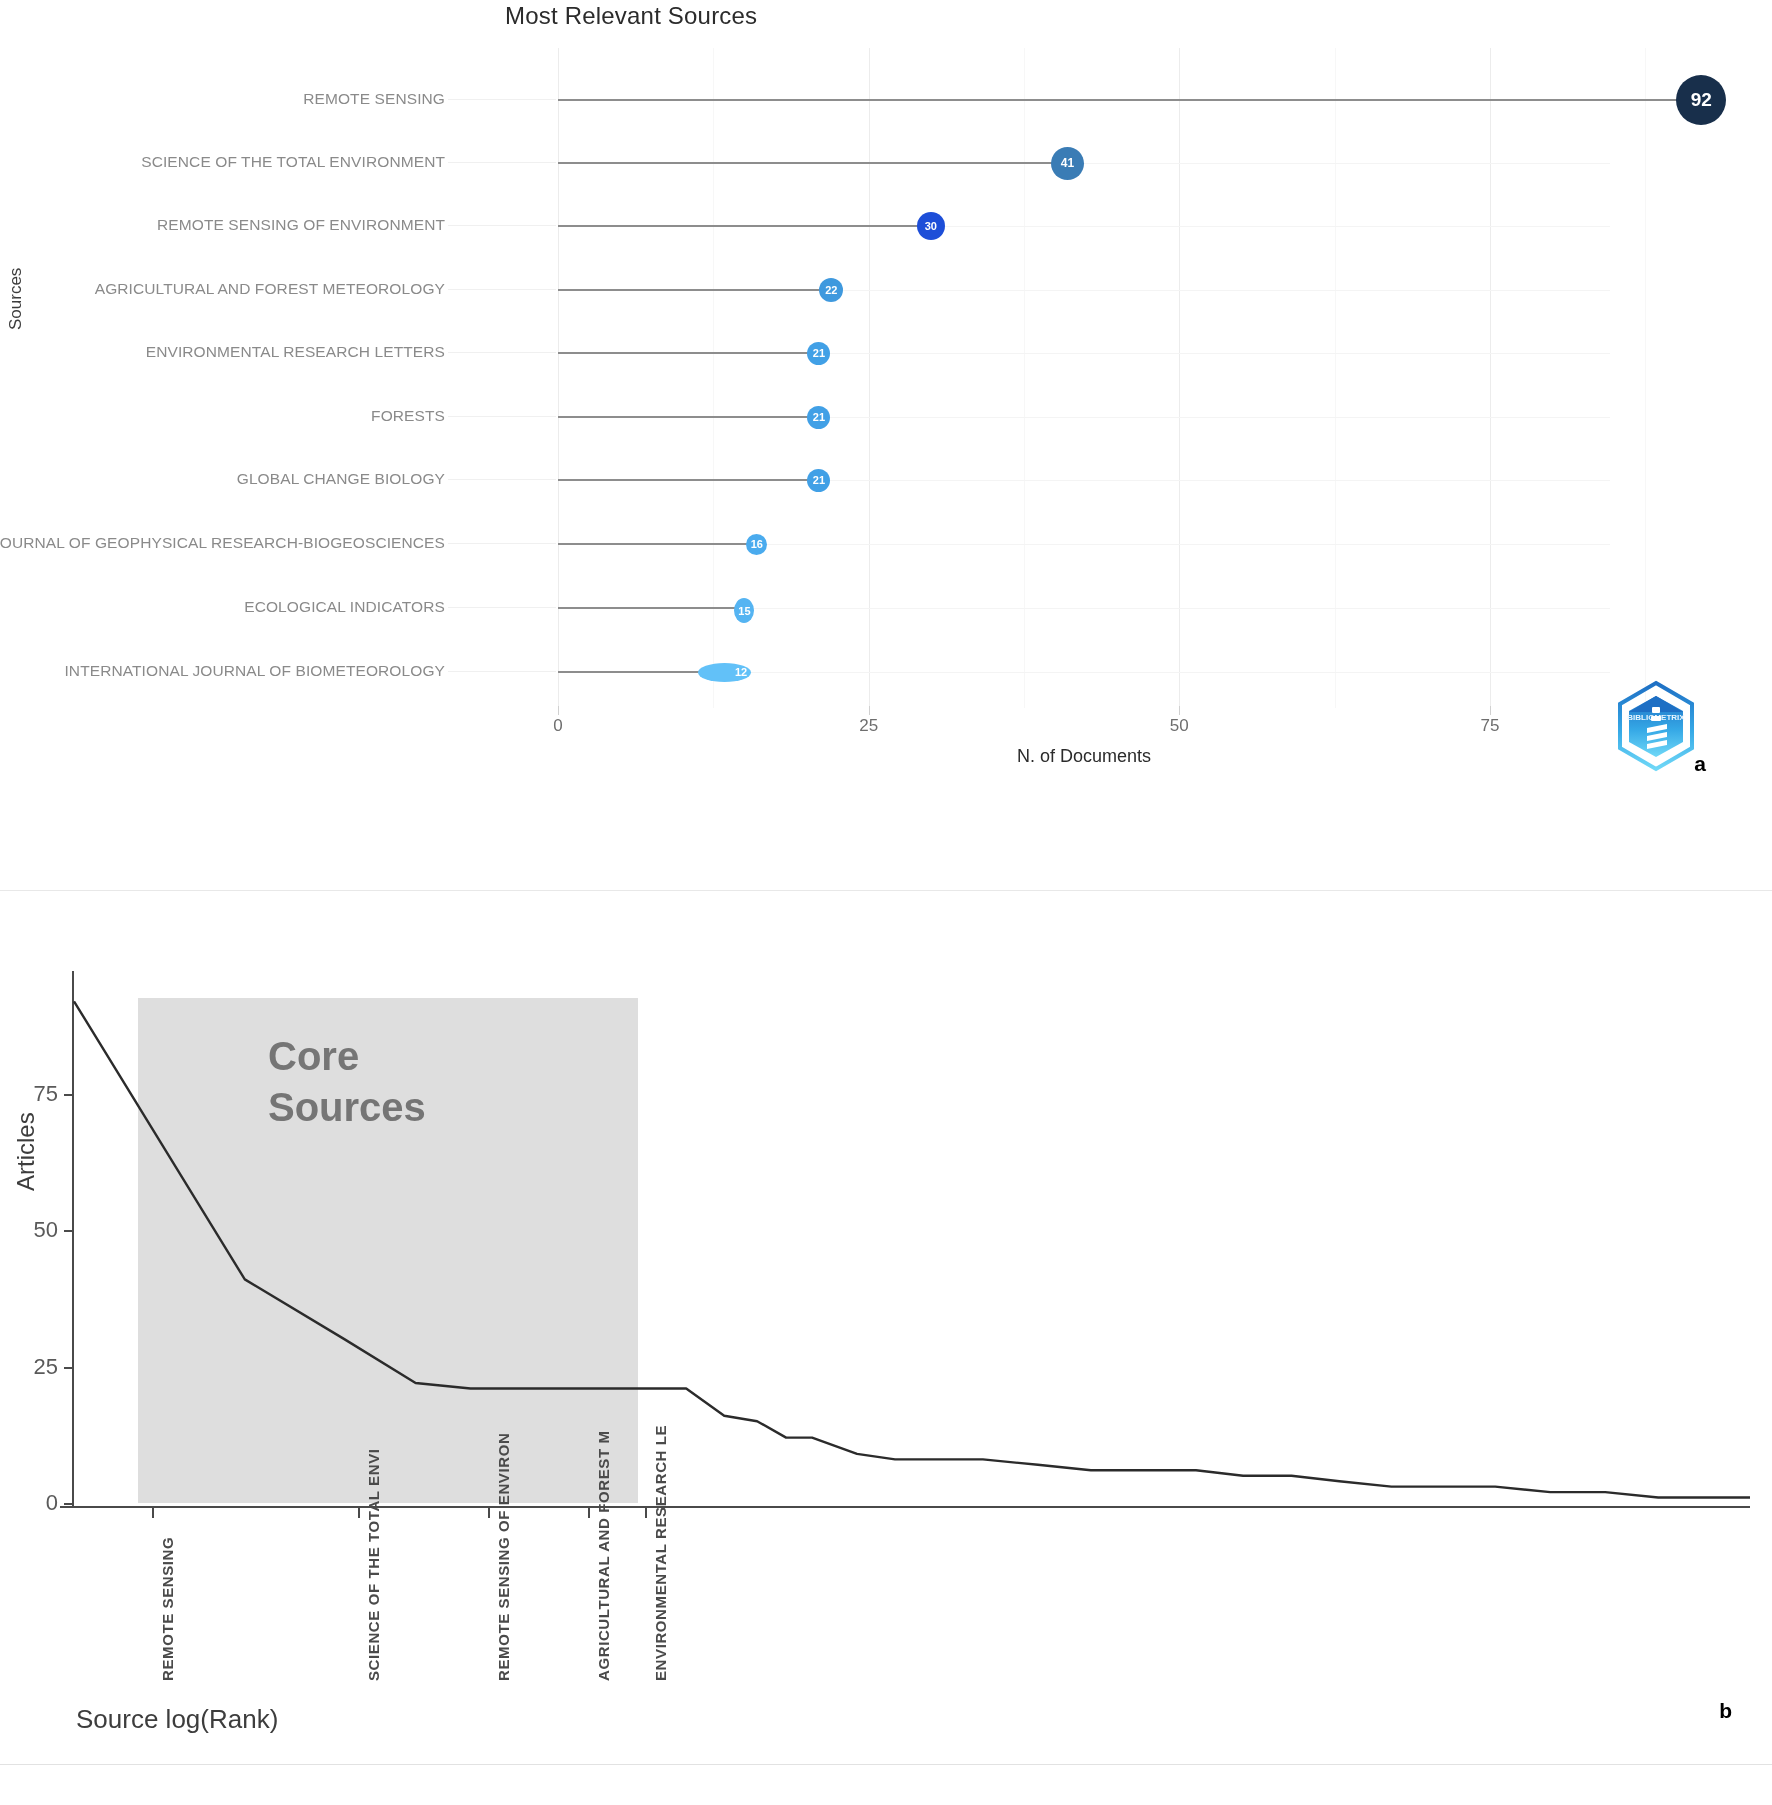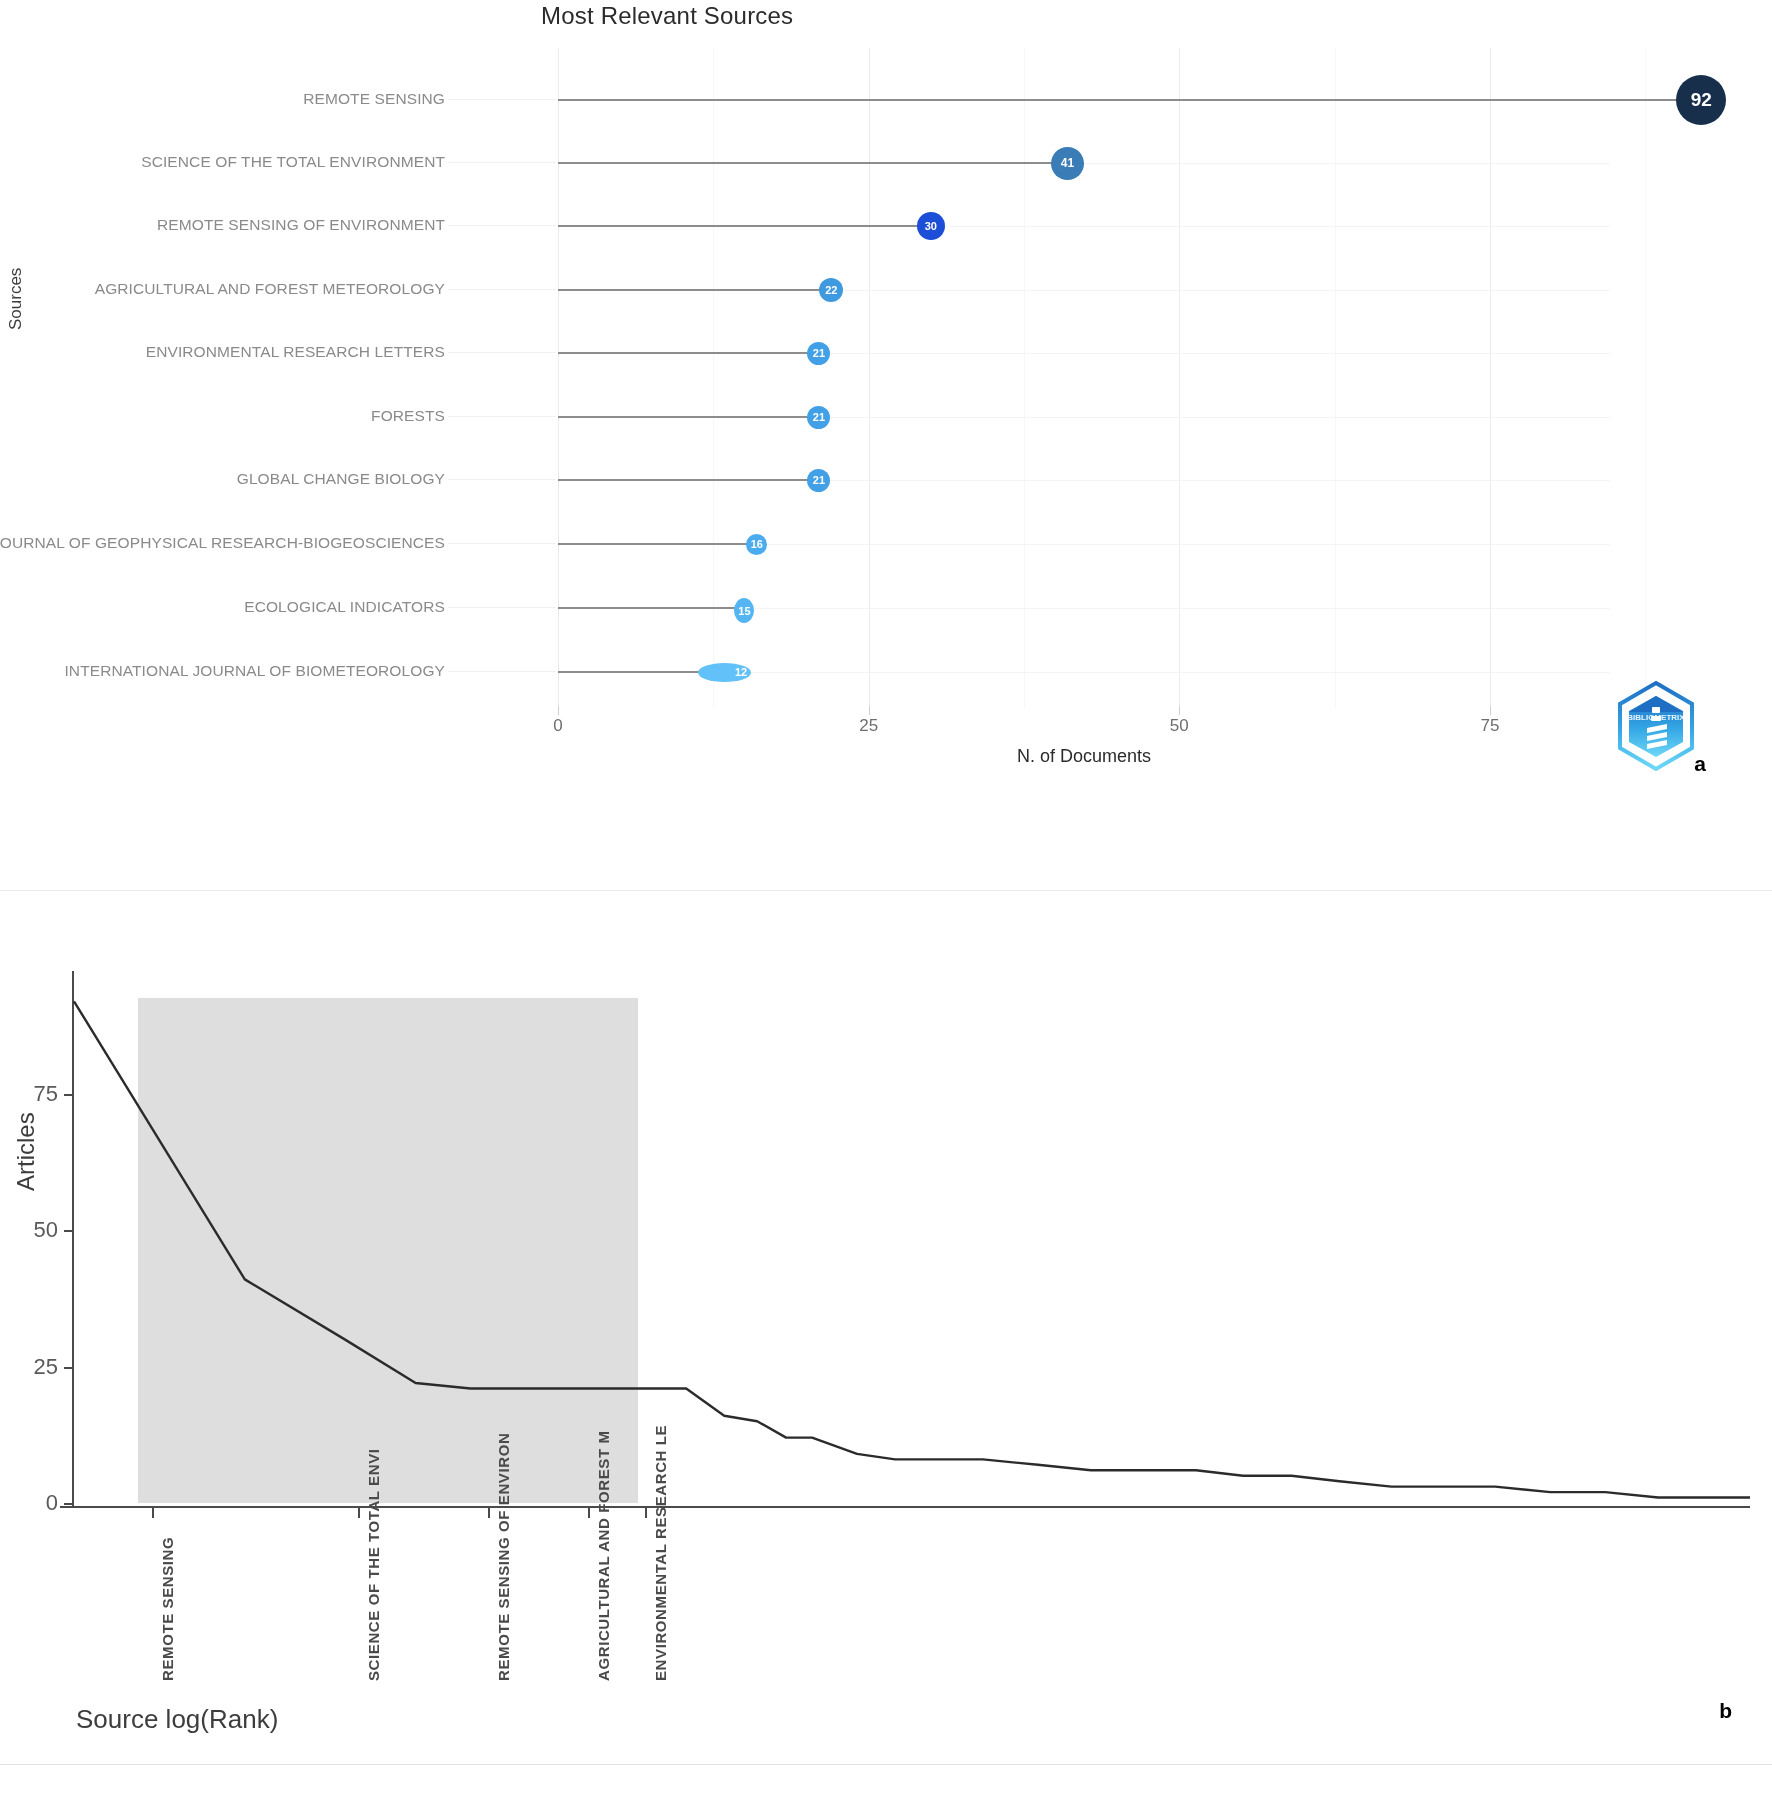--- a/index.html
+++ b/index.html
@@ -2,21 +2,21 @@
 <html><head>
 <meta charset="utf-8">
 <style>
   html,body{margin:0;padding:0;background:#ffffff;}
   body{width:1772px;height:1805px;position:relative;overflow:hidden;
        font-family:"Liberation Sans",sans-serif;color:#3d3d3d;}
 
   
   #panel-a{position:absolute;left:0;top:0;width:1772px;height:890px;background:#fff;}
   #panel-a-title{position:absolute;left:505px;top:2px;font-size:24px;color:#2b2b2b;
-     letter-spacing:.2px;white-space:nowrap;margin-left:36px;}
+     letter-spacing:.2px;white-space:nowrap;}
   #a-plot{position:absolute;left:558px;top:48px;width:1052px;height:660px;}
   .vgrid{position:absolute;top:0;bottom:0;width:1px;background:#ececec;}
   .hgrid{position:absolute;left:0;right:0;height:1px;background:#f4f4f4;}
   .stem{position:absolute;height:2px;background:#8d8d8d;}
   .dot{position:absolute;border-radius:50%;display:flex;align-items:center;
        justify-content:center;color:#ffffff;font-weight:600;
        font-family:"Liberation Sans",sans-serif;}
   .srclabel{position:absolute;right:0;font-size:15.5px;color:#8a8a8a;
        white-space:nowrap;text-align:right;letter-spacing:.1px;}
   #a-ylab{position:absolute;left:6px;top:330px;font-size:17px;color:#3d3d3d;
@@ -165,20 +165,24 @@
 
 <div id="panel-b">
 
 
   <div id="b-ylab">Articles</div>
 
   <div id="b-axis-v"></div>
   <div id="b-axis-h"></div>
 
   <div id="b-core-box" style="left: 138px; width: 500px; top: 107.293px; height: 504.707px;"></div>
+  <div id="b-core-text" style="left: 268px; top: 140px;">
+    <div>Core</div>
+    <div>Sources</div>
+  </div>
 
   <svg id="b-curve" width="1772" height="700">
       <path d="M74.0,110.3 L244.8,388.4 L344.7,448.4 L415.6,492.0 L470.5,497.5 L515.5,497.5 L515.5,497.5 L553.4,497.5 L553.4,497.5 L586.3,497.5 L586.3,497.5 L615.4,497.5 L615.4,497.5 L641.3,497.5 L641.3,497.5 L686.2,497.5 L686.2,497.5 L724.2,524.7 L757.1,530.2 L786.1,546.6 L812.1,546.6 L812.1,546.6 L857.0,562.9 L895.0,568.4 L942.8,568.4 L942.8,568.4 L982.9,568.4 L982.9,568.4 L1037.9,573.8 L1090.9,579.3 L1147.4,579.3 L1147.4,579.3 L1196.0,579.3 L1196.0,579.3 L1243.1,584.7 L1291.5,584.7 L1291.5,584.7 L1339.4,590.2 L1391.4,595.6 L1444.1,595.6 L1444.1,595.6 L1495.2,595.6 L1495.2,595.6 L1550.2,601.1 L1605.2,601.1 L1605.2,601.1 L1658.2,606.5 L1708.3,606.5 L1708.3,606.5 L1750.0,606.5 L1750.0,606.5 " fill="none" stroke="#2b2b2b" stroke-width="2.4" stroke-linejoin="round"></path>
     </svg>
 
   <div id="b-xlab">Source log(Rank)</div>
 
   <div id="panel-b-letter">b</div>
 
   <div id="b-bottomrule"></div>

